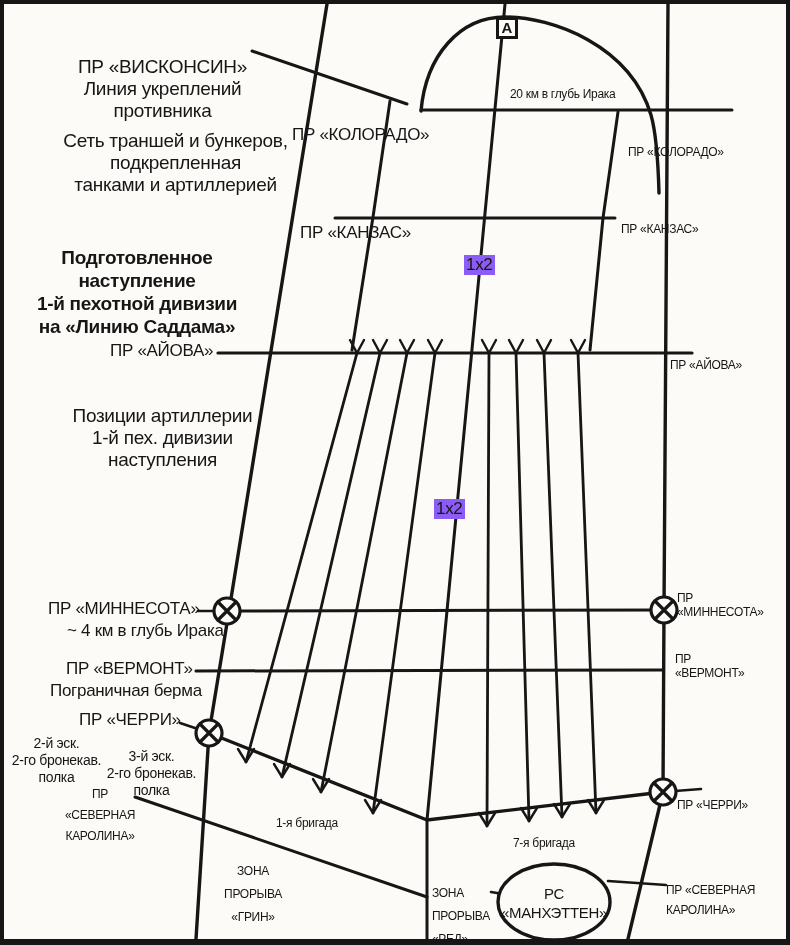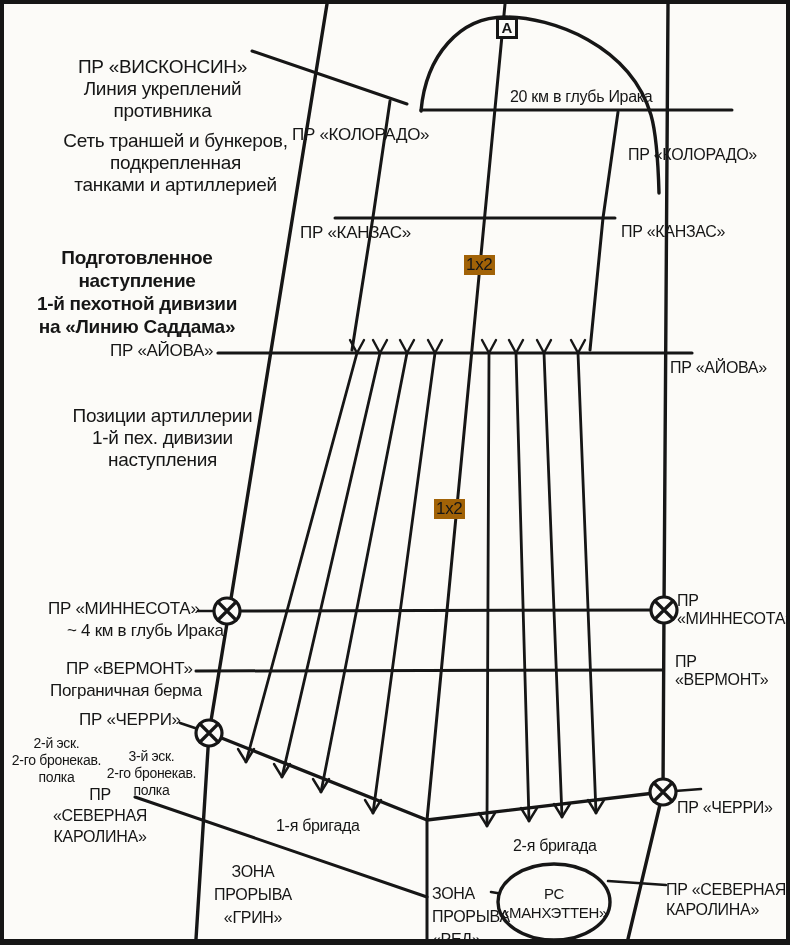--- a/index.html
+++ b/index.html
@@ -14,25 +14,25 @@
     box-sizing:border-box;
     overflow:hidden;
     font-family:"Liberation Sans","DejaVu Sans",sans-serif;
     color:#161616;
   }
   svg.map{position:absolute;left:0;top:0;width:782px;height:935px;}
   .lbl{position:absolute;white-space:nowrap;letter-spacing:-0.3px;line-height:1.15;}
   .c{text-align:center;white-space:normal;}
   .b{font-weight:bold;}
   .s17{font-size:17px;}
-  .s16{font-size:16px;}
+  .s16{font-size:12px;}
   .s19{font-size:19px;line-height:22px;margin-top:40px;}
   .s14{font-size:14px;line-height:17px;}
   .s15{font-size:15px;line-height:19px;}
-  .wbg{background:#a16207;padding:0 2px;}
+  .wbg{background:#8b5cf6;padding:0 2px;}
   .abox{
     position:absolute;left:492px;top:13px;width:22px;height:22px;
     background:#fcfbf8;border:3px solid #161616;box-sizing:border-box;
     font-weight:bold;font-size:15px;text-align:center;line-height:16px;
   }
 </style>
 </head>
 <body>
 
 <div class="stage">
@@ -203,21 +203,21 @@
     <div>ПР</div>
     <div>«СЕВЕРНАЯ</div>
     <div>КАРОЛИНА»</div>
   </div>
   <div class="lbl s16" style="left:662px;top:876px;line-height:20px;">
     <div>ПР «СЕВЕРНАЯ</div>
     <div>КАРОЛИНА»</div>
   </div>
 
   <div class="lbl s16" style="left:272px;top:813px;">1-я бригада</div>
-  <div class="lbl s16" style="left:509px;top:833px;">2-я бригада</div>
+  <div class="lbl s16" style="left:509px;top:833px;">7-я бригада</div>
 
   <div class="lbl c s16" style="left:198px;top:856px;width:102px;line-height:23px;">
     <div>ЗОНА</div>
     <div>ПРОРЫВА</div>
     <div>«ГРИН»</div>
   </div>
   <div class="lbl s16" style="left:428px;top:878px;line-height:23px;">
     <div>ЗОНА</div>
     <div>ПРОРЫВА</div>
     <div>«РЕД»</div>

